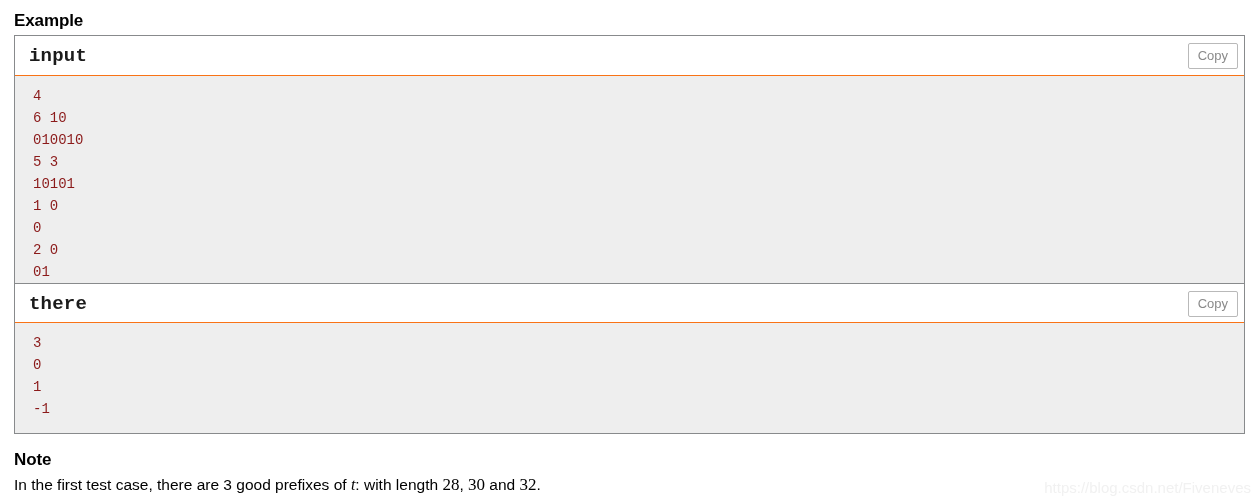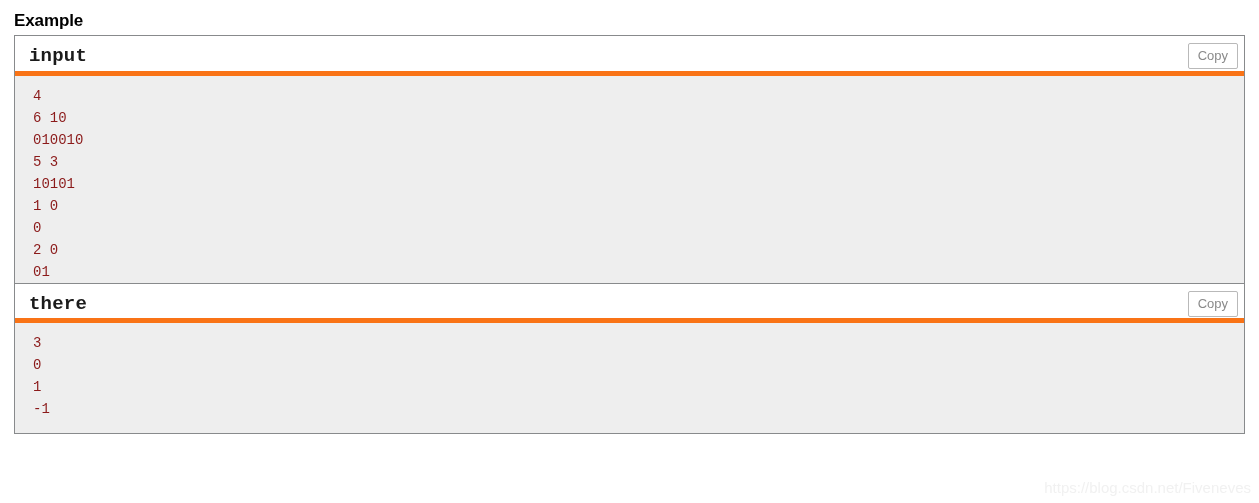--- a/index.html
+++ b/index.html
@@ -42,21 +42,21 @@
     border-top: 1px solid #888a8c;
     border-bottom: 1px solid #888a8c;
     background: #ffffff;
     box-sizing: border-box;
   }
 
   .io-title {
     position: relative;
     background: #ffffff;
     padding: 9px 0 8px 14px;
-    border-bottom: 5px solid #f97316;
+    border-bottom: 1px solid #f97316;
     box-sizing: border-box;
     height: 40px;
   }
   .io-title-text {
     font-family: "Liberation Mono", "DejaVu Sans Mono", monospace;
     font-weight: bold;
     font-size: 19px;
     line-height: 22px;
     color: #1b1b1b;
     letter-spacing: 0.2px;
@@ -164,16 +164,22 @@
       <span class="io-title-text">there</span>
       <button class="copy-btn">Copy</button>
     </div>
     <pre class="io-pre output-pre">3
 0
 1
 -1</pre>
 
   </div>
 
+  <div class="note-wrap">
+    <h2 class="note-heading">Note</h2>
+    <div class="note-body">
+      <span>In the first test case, there are 3 good prefixes of </span><span class="math-var">t</span><span>: with length </span><span class="math-num">28</span><span>, </span><span class="math-num">30</span><span> and </span><span class="math-num">32</span><span>.</span>
+    </div>
+  </div>
 
   <div class="watermark">https://blog.csdn.net/Fiveneves</div>
 
 </div>
 
 </body></html>

